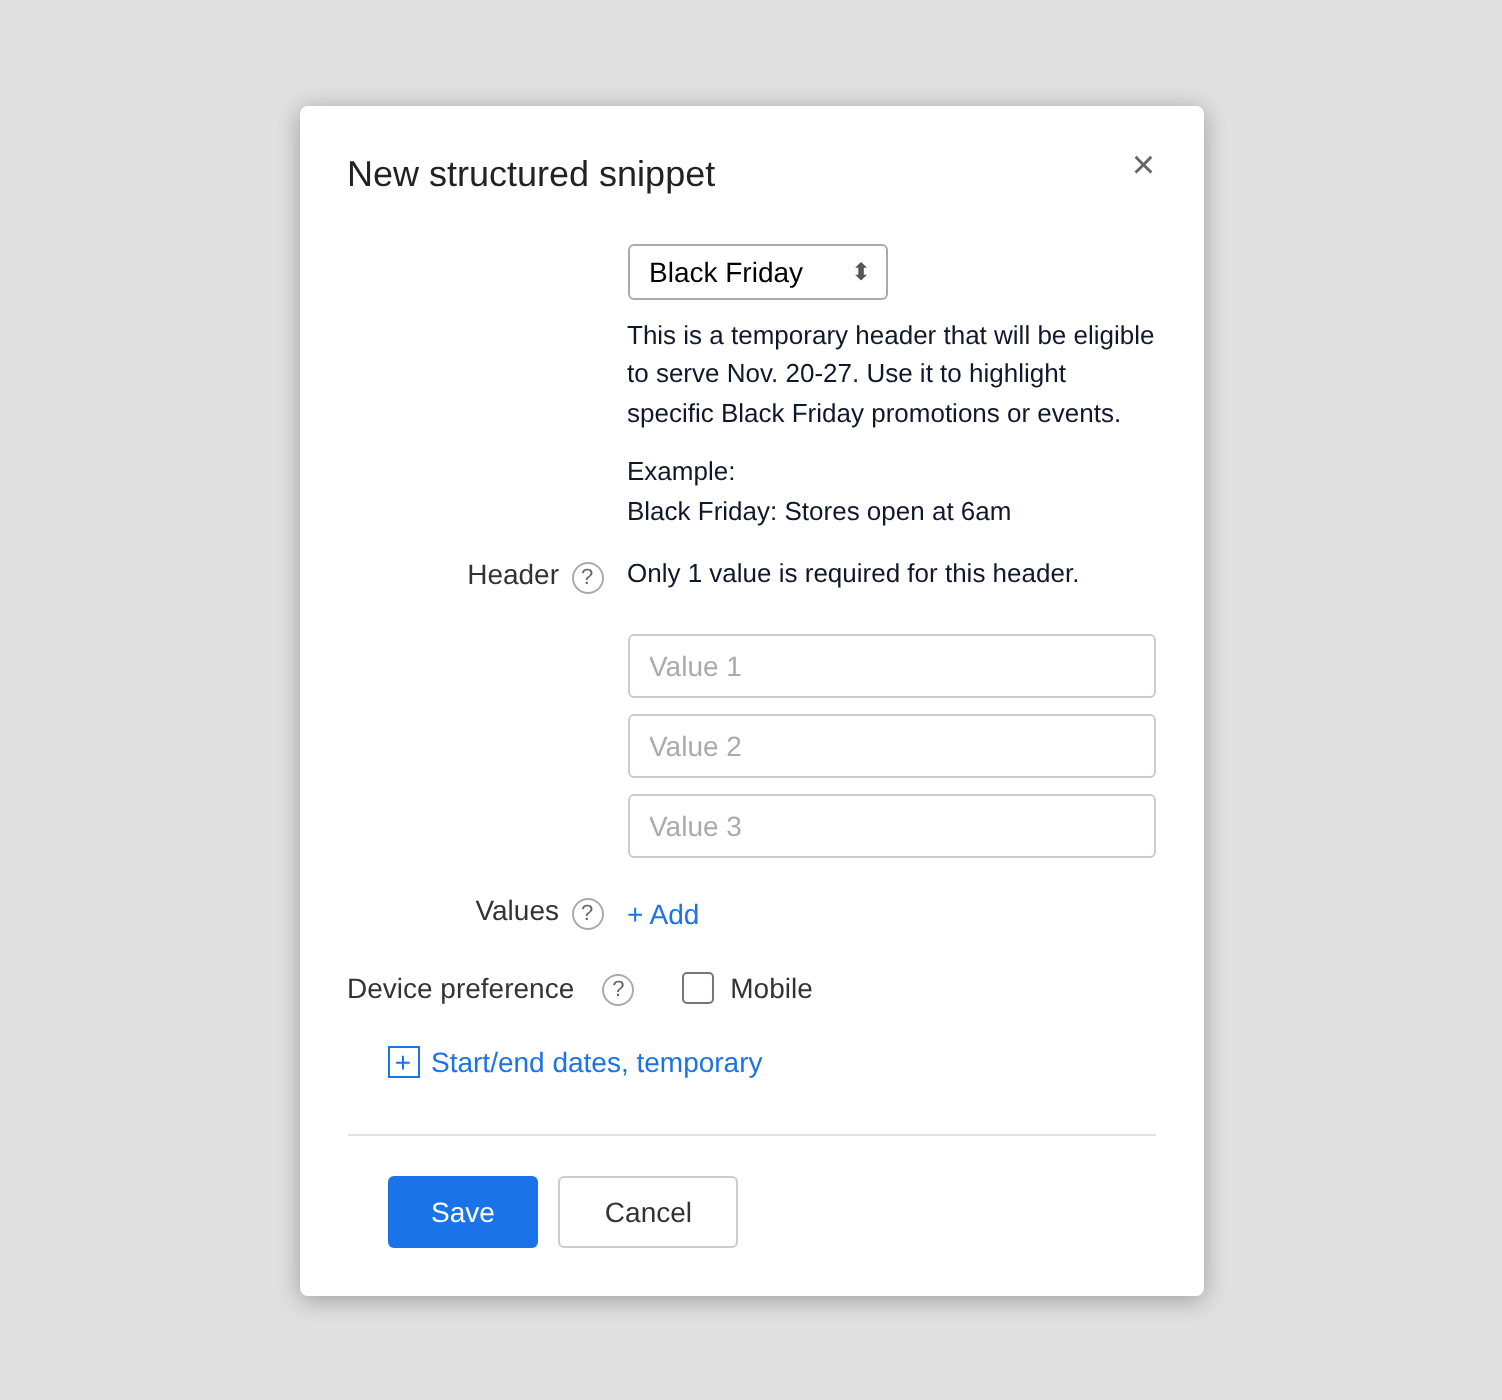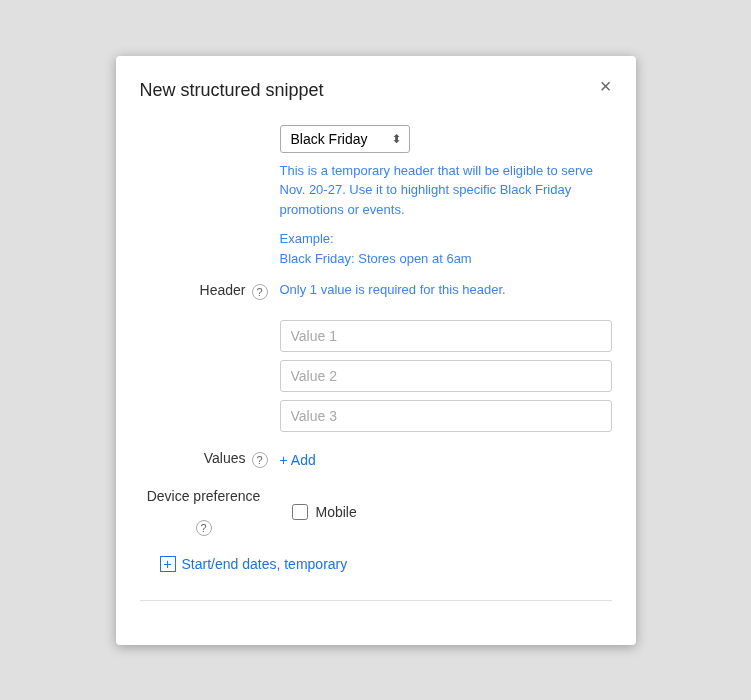--- a/index.html
+++ b/index.html
@@ -16,21 +16,21 @@
       min-height: 100vh;
       font-family: Arial, sans-serif;
       font-size: 14px;
       color: #333;
     }
 
     .dialog {
       background: #fff;
       border-radius: 4px;
       box-shadow: 0 2px 12px rgba(0,0,0,0.3);
-      width: 520px;
+      width: 452px;
       padding: 24px;
       position: relative;
     }
 
     .dialog-title {
       font-size: 18px;
       font-weight: normal;
       color: #222;
       margin-bottom: 24px;
     }
@@ -110,21 +110,21 @@
       padding: 5px 28px 5px 10px;
       font-size: 14px;
       color: #000000;
       background: #fff;
       cursor: pointer;
       min-width: 130px;
     }
 
     .description-text {
       font-size: 13px;
-      color: #3b82f6;
+      color: #0f172a;
       line-height: 1.5;
       margin-top: 8px;
     }
 
     .description-text .example {
       margin-top: 10px;
     }
 
     .description-text .required-note {
       margin-top: 12px;
@@ -166,21 +166,20 @@
 
     .device-pref-label {
       min-width: 140px;
       text-align: right;
       padding-right: 12px;
       color: #333;
       font-size: 14px;
       display: flex;
       align-items: center;
       gap: 14px;
-      flex-direction: column;
     }
 
     .device-pref-content {
       display: flex;
       align-items: center;
       gap: 8px;
       padding-left: 12px;
     }
 
     .device-pref-content input[type="checkbox"] {
@@ -311,13 +310,17 @@
 
   <div class="scheduling-row">
     <a class="scheduling-link" href="#">
       <span class="plus-icon">+</span>
       <span>Start/end dates, temporary</span>
     </a>
   </div>
 
   <hr class="divider">
 
+  <div class="action-buttons">
+    <button class="save-btn">Save</button>
+    <button class="cancel-btn">Cancel</button>
+  </div>
 </div>
 
 </body></html>

